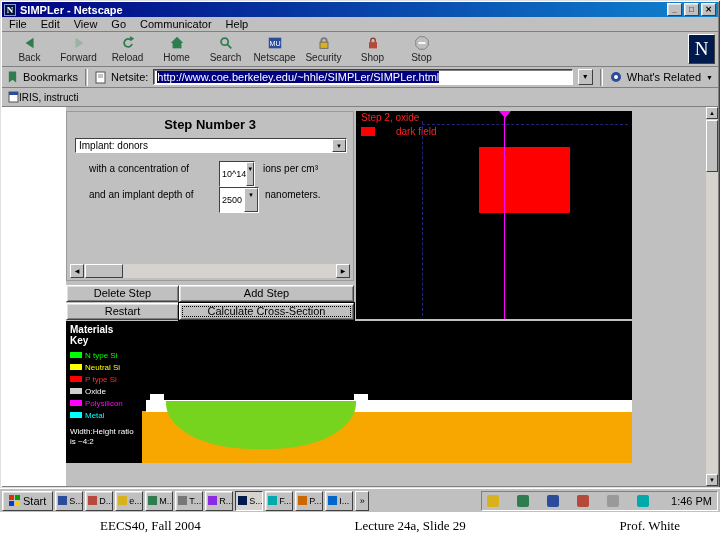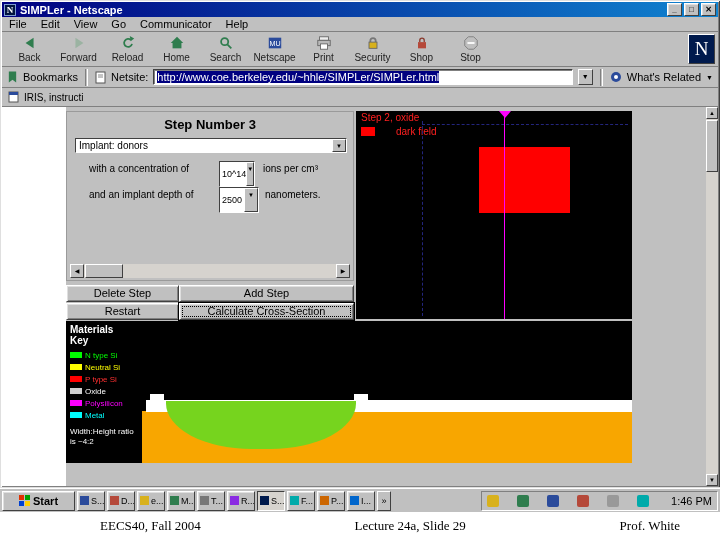--- a/index.html
+++ b/index.html
@@ -24,21 +24,21 @@
   .tbtn svg{width:18px;height:16px;display:block}
   .ns-logo{margin-left:auto;align-self:center;width:27px;height:30px;background:#001a4d;border:1px solid;border-color:#fff #404040 #404040 #fff;
     color:#fff;font-size:19px;font-family:"Liberation Serif",serif;text-align:center;line-height:28px}
   .locbar{position:absolute;left:2px;top:67px;right:2px;height:21px;background:#c0c0c0;display:flex;align-items:center;padding:0 5px;gap:5px;
     border-bottom:1px solid #808080;box-shadow:0 1px 0 #fff}
   .url-field{flex:1;height:16px;background:#fff;border:1px solid;border-color:#404040 #fff #fff #404040;box-shadow:inset 1px 1px 0 #808080;
     display:flex;align-items:center;padding:0 3px;overflow:hidden;white-space:nowrap}
   .url-sel{background:#000080;color:#fff}
   .drop-btn{width:15px;height:16px;background:#c0c0c0;border:1px solid;border-color:#fff #404040 #404040 #fff;font-size:7px;text-align:center;line-height:14px}
   .vr{width:3px;height:17px;border-left:1px solid #808080;border-right:1px solid #fff;margin:0 2px}
-  .persbar{position:absolute;left:2px;top:88px;right:2px;height:19px;background:#c0c0c0;display:flex;align-items:center;padding:0 6px;gap:5px;
+  .persbar{position:absolute;left:2px;top:88px;right:2px;height:19px;background:#c0c0c0;display:flex;align-items:center;padding:0 6px;
     border-bottom:1px solid #808080;box-shadow:0 1px 0 #fff;font-size:10px}
 
   
   .viewport{position:absolute;left:2px;top:107px;width:704px;height:379px;background:#fff;overflow:hidden}
   .applet-bg{position:absolute;left:64px;top:0;width:640px;height:379px;background:#c0c0c0}
   .vscroll{position:absolute;right:2px;top:107px;width:12px;height:379px;background:#d6d3ce}
   .scr-btn{position:absolute;left:0;width:12px;height:12px;background:#c0c0c0;border:1px solid;border-color:#fff #404040 #404040 #fff;
     font-size:6px;text-align:center;line-height:10px;color:#000}
   .vthumb{position:absolute;left:0;top:13px;width:12px;height:52px;background:#c0c0c0;border:1px solid;border-color:#fff #404040 #404040 #fff}
 
@@ -91,22 +91,22 @@
   .cross-panel{position:absolute;left:140px;top:214px;width:490px;height:142px;background:#000;overflow:hidden}
   .cs-substrate{position:absolute;left:0;right:0;top:90px;height:52px;background:#f8a600}
   .cs-oxide{position:absolute;left:4px;right:0;top:79px;height:12px;background:#fff}
   .cs-step1{position:absolute;left:8px;top:73px;width:14px;height:7px;background:#fff}
   .cs-step2{position:absolute;left:212px;top:73px;width:14px;height:7px;background:#fff}
   .cs-implant{position:absolute;left:24px;top:80px;width:190px;height:48px;background:#76d41e;border-radius:0 0 45% 45% / 0 0 95% 95%}
 
   
   .taskbar{position:absolute;left:0;top:488px;width:720px;height:24px;background:#c0c0c0;border-top:1px solid #fff;
     box-shadow:0 -1px 0 #dfdfdf;display:flex;align-items:center;padding:0 2px;gap:2px}
-  .start-btn{height:20px;display:flex;align-items:center;gap:3px;padding:0 16px;background:#c0c0c0;border:1px solid;
-    border-color:#fff #404040 #404040 #fff;box-shadow:inset 1px 1px 0 #dfdfdf;font-weight:bold;font-size:11px}
+  .start-btn{height:20px;display:flex;align-items:center;gap:3px;padding:0 6px;background:#c0c0c0;border:1px solid;
+    border-color:#fff #404040 #404040 #fff;box-shadow:inset 1px 1px 0 #dfdfdf;font-weight:normal;font-size:11px}
   .winlogo{display:grid;grid-template-columns:5px 5px;grid-template-rows:5px 5px;gap:1px}
   .wl1{background:#e03000}.wl2{background:#00a000}.wl3{background:#0040d0}.wl4{background:#ffd000}
   .task-btn{width:28px;height:20px;background:#c0c0c0;border:1px solid;border-color:#fff #404040 #404040 #fff;
     box-shadow:inset 1px 1px 0 #dfdfdf;display:flex;align-items:center;gap:2px;padding:0 2px;font-size:9px;overflow:hidden;white-space:nowrap}
   .task-btn.pressed{border-color:#404040 #fff #fff #404040;background:#d6d3ce;box-shadow:none}
   .task-ico{width:9px;height:9px;flex:0 0 auto}
   .ovf-btn{width:14px;height:20px;background:#c0c0c0;border:1px solid;border-color:#fff #404040 #404040 #fff;font-size:9px;text-align:center;line-height:18px}
   .tray{margin-left:auto;height:20px;border:1px solid;border-color:#808080 #fff #fff #808080;display:flex;align-items:center;padding:0 5px;gap:18px}
   .tray-ico{width:12px;height:12px;border-radius:2px}
   .clock{font-size:11px;padding-left:4px}
@@ -177,28 +177,20 @@
             <line x1="10.5" y1="10.5" x2="15" y2="15" stroke="#2f7d4e" stroke-width="2"></line>
           </svg>
         <span>Search</span>
       </div>
       <div class="tbtn">
         <svg viewBox="0 0 18 18">
             <rect x="2" y="3" width="14" height="12" fill="#2b4b9b"></rect>
             <text x="9" y="12" font-size="8" fill="#fff" text-anchor="middle">MU</text>
           </svg>
         <span>Netscape</span>
-      </div>
-      <div class="tbtn">
-        <svg viewBox="0 0 18 18">
-            <rect x="4" y="2" width="10" height="4" fill="#eee" stroke="#666"></rect>
-            <rect x="2" y="6" width="14" height="6" fill="#b9b9b9" stroke="#666"></rect>
-            <rect x="5" y="10" width="8" height="6" fill="#fff" stroke="#666"></rect>
-          </svg>
-        <span>Print</span>
       </div>
       <div class="tbtn">
         <svg viewBox="0 0 18 18">
             <path d="M6 8V6.5a3 3 0 0 1 6 0V8" fill="none" stroke="#777" stroke-width="2"></path>
             <rect x="4.5" y="8" width="9" height="7" fill="#d8b11c" stroke="#666"></rect>
           </svg>
         <span>Security</span>
       </div>
       <div class="tbtn">
         <svg viewBox="0 0 18 18">

